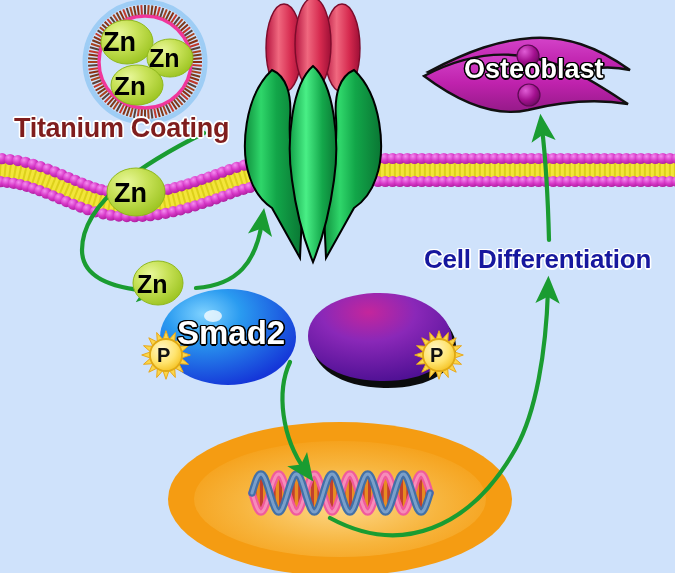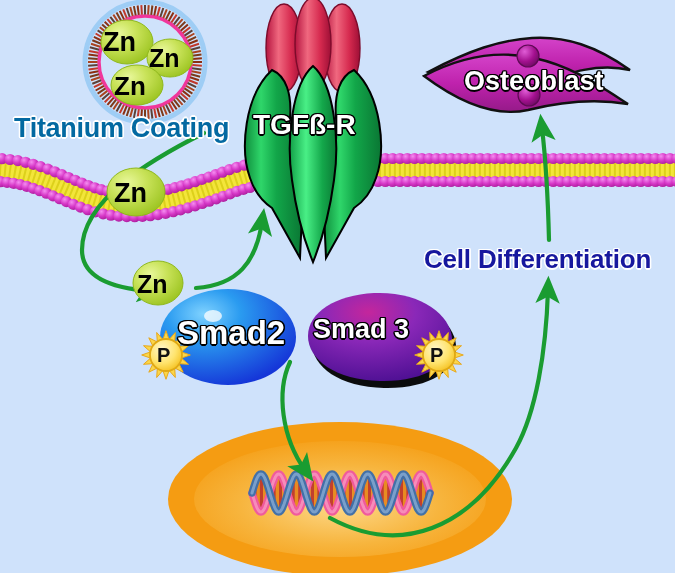--- a/index.html
+++ b/index.html
@@ -12,21 +12,21 @@
   }
   #stage svg.layer{position:absolute;left:0;top:0;width:675px;height:573px;}
   .lbl{
     position:absolute;
     font-family:"Liberation Sans", sans-serif;
     font-weight:bold;
     white-space:nowrap;
     user-select:none;
   }
   .lbl-blue{
-    color:#0369a1;
+    color:#7f1d1d;
     -webkit-text-stroke:1px #ffffff;
     paint-order:stroke fill;
     text-shadow:
        1.6px 0 #fff, -1.6px 0 #fff, 0 1.6px #fff, 0 -1.6px #fff,
        1.2px 1.2px #fff, -1.2px 1.2px #fff, 1.2px -1.2px #fff, -1.2px -1.2px #fff;
   }
   .lbl-navy{
     color:#17189e;
     text-shadow:
        1.5px 0 #fff, -1.5px 0 #fff, 0 1.5px #fff, 0 -1.5px #fff,
@@ -38,21 +38,21 @@
   #t-celldiff{left:424px;top:244px;font-size:26px;letter-spacing:-0.2px;}
   #t-geneexp{left:428px;top:384px;font-size:26px;letter-spacing:-0.2px;}
 
   .onwhite{
     color:#ffffff;
     text-shadow:
       1.5px 0 #000, -1.5px 0 #000, 0 1.5px #000, 0 -1.5px #000,
       1.1px 1.1px #000, -1.1px 1.1px #000, 1.1px -1.1px #000, -1.1px -1.1px #000;
   }
   #t-tgfb{left:253px;top:109px;font-size:28px;}
-  #t-osteo{left:464px;top:66px;font-size:27px;}
+  #t-osteo{left:464px;top:54px;font-size:27px;}
   #t-smad2{left:177px;top:314px;font-size:33px;}
   #t-smad3{left:313px;top:314px;font-size:27px;}
 
   .zn-lbl{
     position:absolute;color:#000;font-weight:bold;
     font-family:"Liberation Sans",sans-serif;user-select:none;
   }
   .p-lbl{
     position:absolute;color:#111;font-weight:bold;
     font-family:"Liberation Sans",sans-serif;user-select:none;
@@ -569,24 +569,22 @@
       <path d="M 424,76 C 462,56 498,50 534,58 C 572,66 600,86 628,104
                C 592,98 560,102 528,110 C 492,118 456,100 424,76 Z" fill="url(#gOsteo)" stroke="#111" stroke-width="2.4"></path>
       <circle cx="528" cy="56" r="11" fill="url(#gOsteoNuc)" stroke="#5d0a53" stroke-width="1.2"></circle>
       <circle cx="529" cy="95" r="11" fill="url(#gOsteoNuc)" stroke="#5d0a53" stroke-width="1.2"></circle>
     </g>
   </svg>
 
   <div class="lbl lbl-blue" id="t-titanium">Titanium Coating</div>
   <div class="lbl lbl-navy" id="t-celldiff">Cell Differentiation</div>
 
-  <div class="lbl onwhite" id="t-tgfb">TGFß-R</div>
   <div class="lbl onwhite" id="t-osteo">Osteoblast</div>
   <div class="lbl onwhite" id="t-smad2">Smad2</div>
-  <div class="lbl onwhite" id="t-smad3">Smad 3</div>
 
   <div class="zn-lbl" style="left:103px;top:27px;font-size:27px;">Zn</div>
   <div class="zn-lbl" style="left:149px;top:44px;font-size:25px;">Zn</div>
   <div class="zn-lbl" style="left:114px;top:71px;font-size:26px;">Zn</div>
   <div class="zn-lbl" style="left:114px;top:178px;font-size:27px;">Zn</div>
   <div class="zn-lbl" style="left:137px;top:270px;font-size:25px;">Zn</div>
 
   <div class="p-lbl" style="left:157px;top:344px;font-size:20px;">P</div>
   <div class="p-lbl" style="left:430px;top:344px;font-size:20px;">P</div>
 

